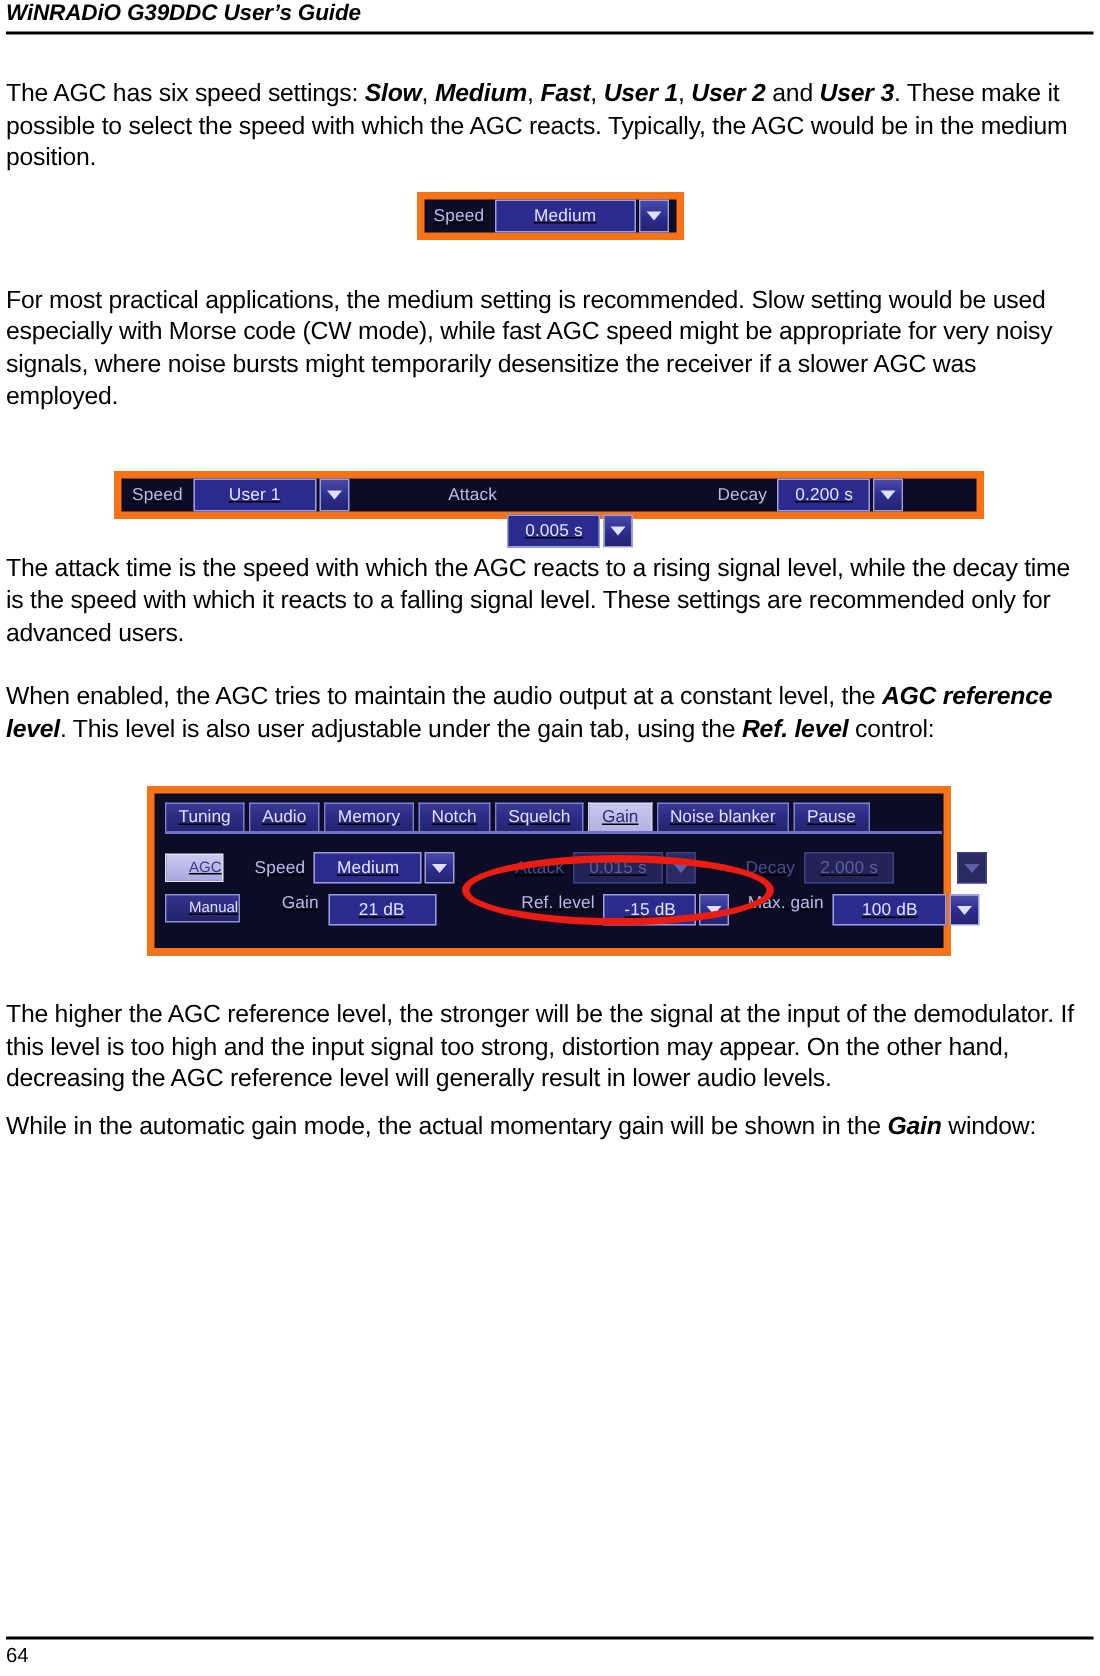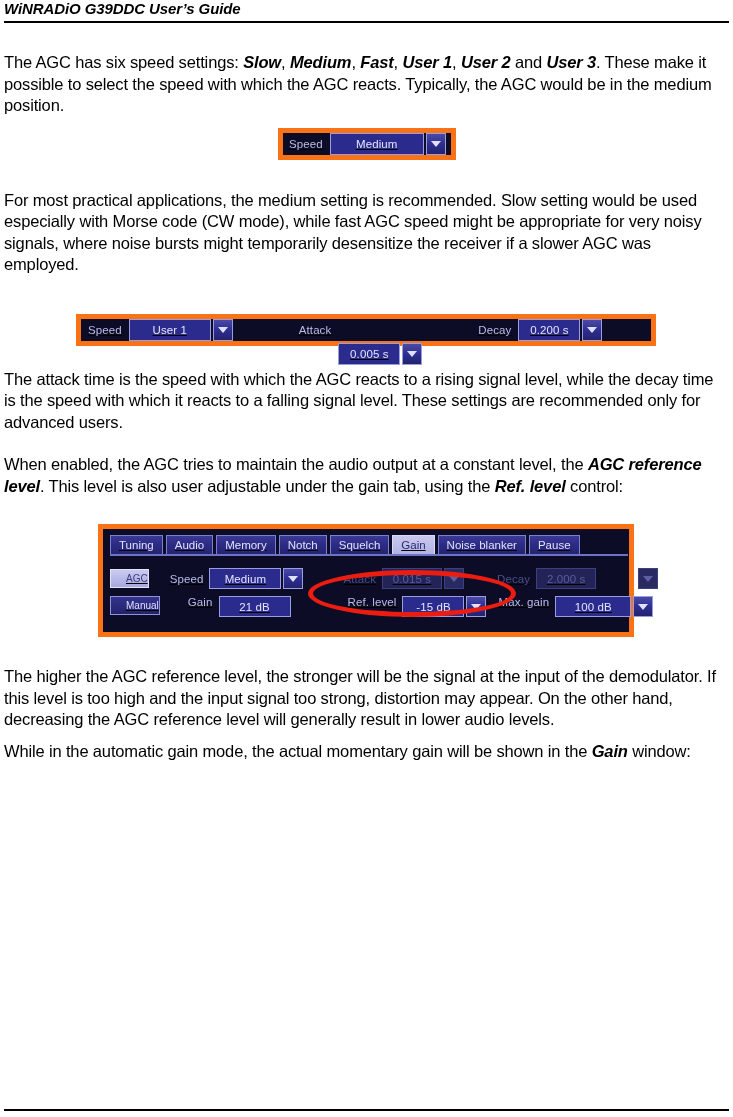--- a/index.html
+++ b/index.html
@@ -336,13 +336,14 @@
   <p class="para">The higher the AGC reference level, the stronger will be the signal at the input of the demodulator. If this level is too high and the input signal too strong, distortion may appear. On the other hand, decreasing the AGC reference level will generally result in lower audio levels.</p>
 
   <div class="gap-xs"></div>
 
   <p class="para"><span>While in the automatic gain mode, the actual momentary gain will be shown in the </span><b class="bi">Gain</b><span> window:</span></p>
 
 </div>
 
 <div class="page-footer">
   <div class="ftr-rule"></div>
+  <div class="ftr-num">64</div>
 </div>
 
 </body></html>

